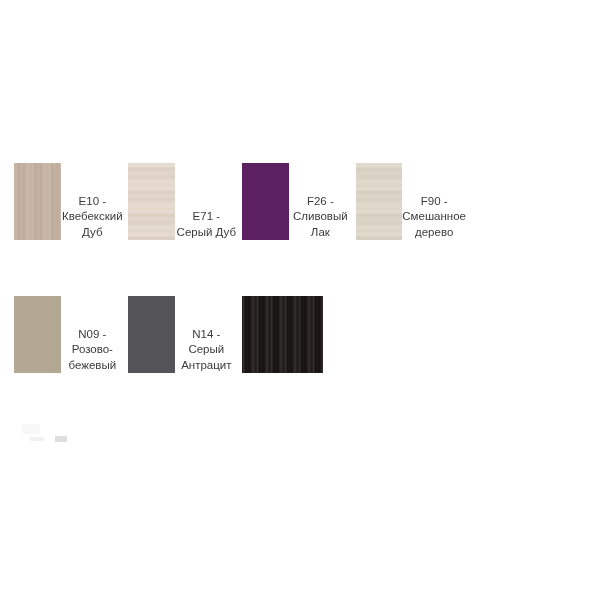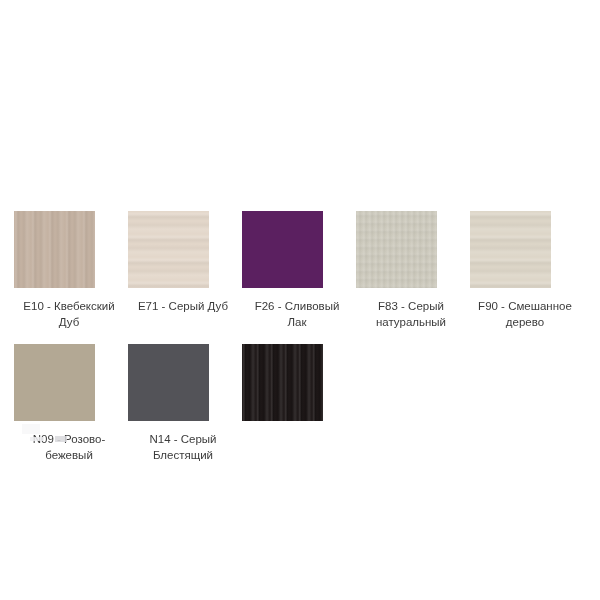--- a/index.html
+++ b/index.html
@@ -32,23 +32,21 @@
     flex-direction: row;
     justify-content: flex-start;
   }
   .row-1 { top: 163px; }
   .row-2 { top: 296px; }
 
   .swatch-cell {
     width: 110px;
     margin-right: 4px;
     display: flex;
-    flex-direction: column;
-    align-items: flex-start;
-    margin-top: 48px;
+    align-items: flex-end;
   }
   .swatch-cell:last-child { margin-right: 0; }
 
   .swatch-chip {
     width: 81px;
     height: 77px;
     position: relative;
     overflow: hidden;
     box-sizing: border-box;
   }
@@ -161,46 +159,41 @@
       <div class="swatch-chip grain-h" style="background-color:#e3d7ca"></div>
       <div class="swatch-label">E71 - Серый Дуб</div>
     </div>
 
     <div class="swatch-cell">
       <div class="swatch-chip" style="background-color:#5b2060"></div>
       <div class="swatch-label">F26 - Сливовый
 Лак</div>
     </div>
 
-    <div class="swatch-cell">
-      <div class="swatch-chip grain-fabric" style="background-color:#cdcabd"></div>
-      <div class="swatch-label">F83 - Серый
-натуральный</div>
-    </div>
 
     <div class="swatch-cell">
       <div class="swatch-chip grain-h" style="background-color:#ddd6c8"></div>
       <div class="swatch-label">F90 - Смешанное
 дерево</div>
     </div>
 
   </div>
 
   <div class="swatch-row row-2">
 
     <div class="swatch-cell">
       <div class="swatch-chip" style="background-color:#b3a894"></div>
       <div class="swatch-label">N09 - Розово-
 бежевый</div>
     </div>
 
     <div class="swatch-cell">
       <div class="swatch-chip" style="background-color:#535358"></div>
       <div class="swatch-label">N14 - Серый
-Блестящий</div>
+Антрацит</div>
     </div>
 
 
 
     <div class="swatch-cell">
       <div class="swatch-chip grain-strong-v" style="background-color:#1d1717"></div>
     </div>
 
   </div>
 

